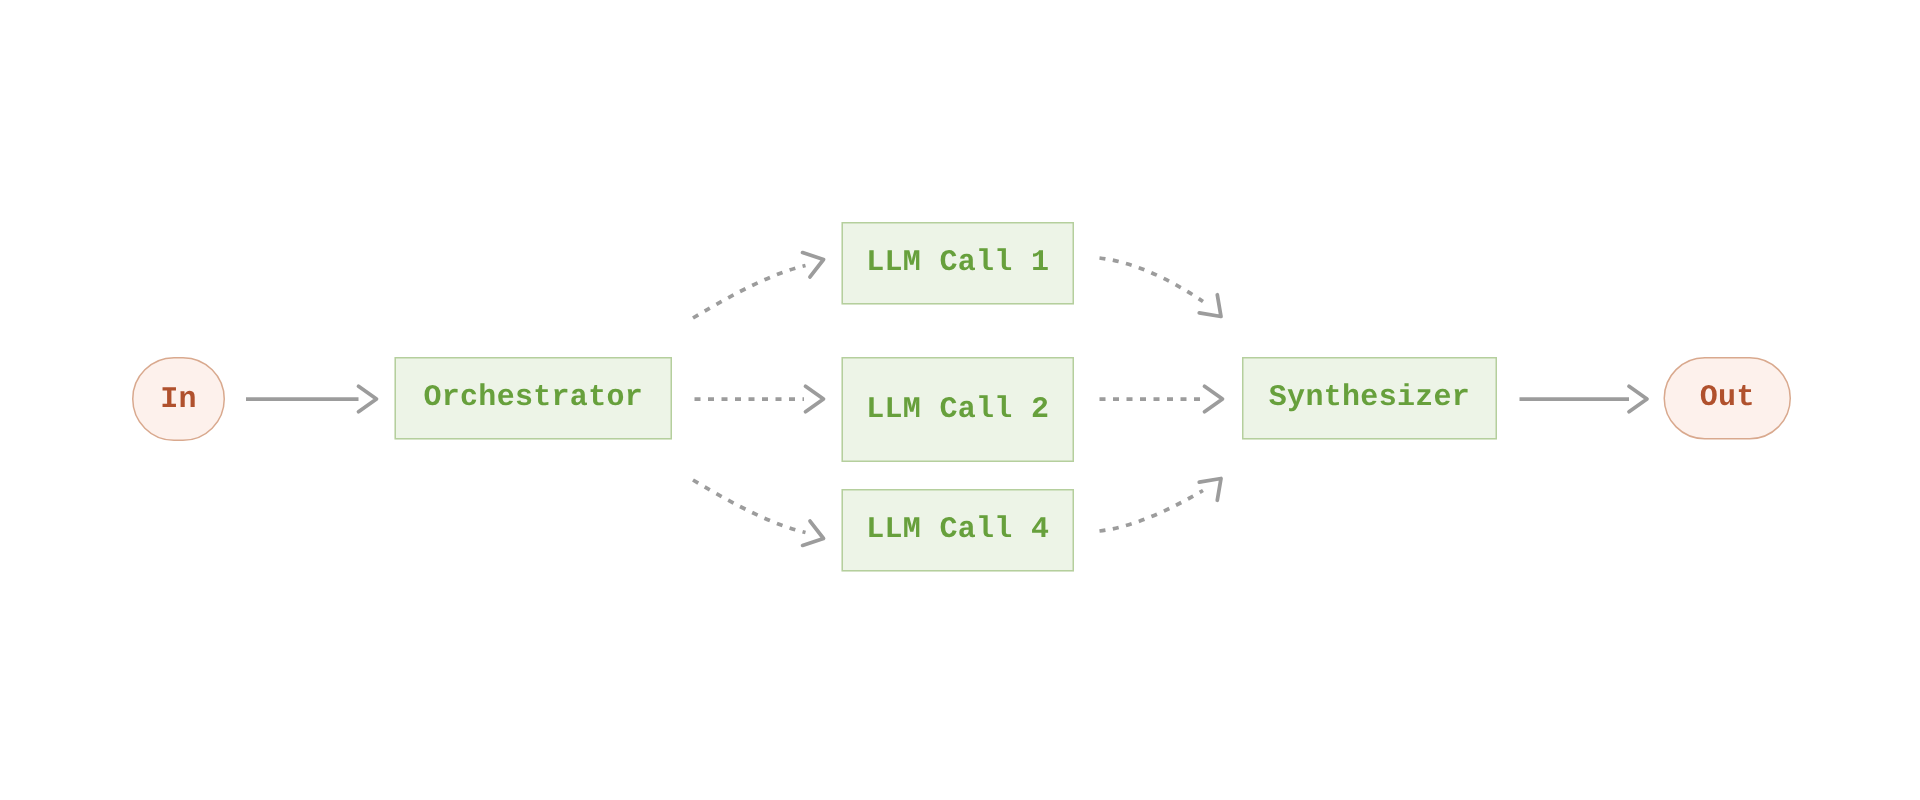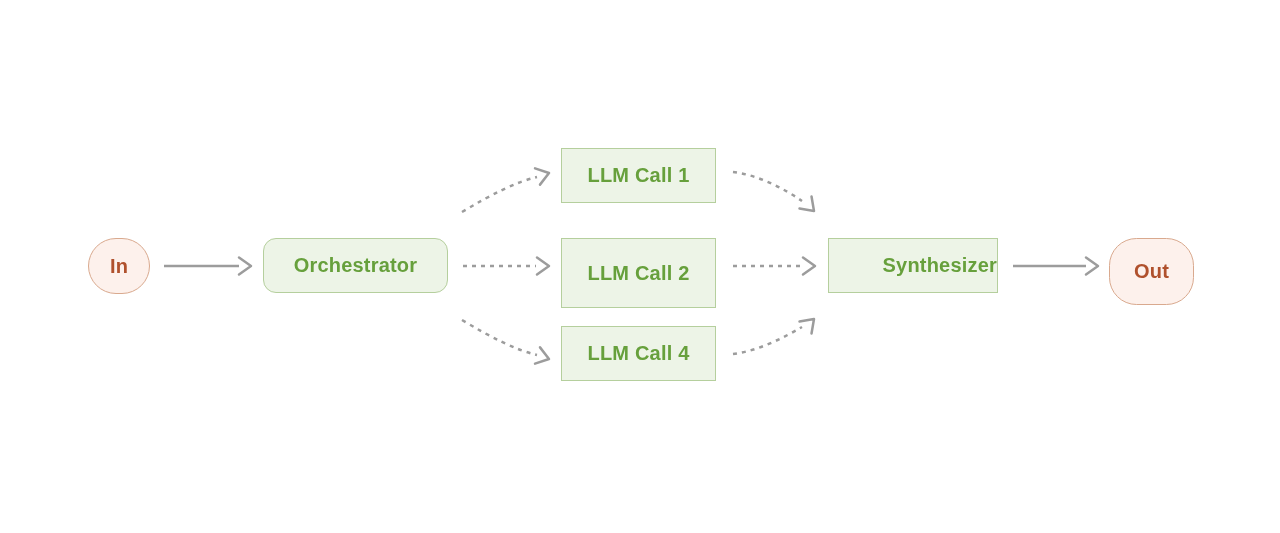--- a/index.html
+++ b/index.html
@@ -48,39 +48,40 @@
   }
   .node {
     position: absolute;
     display: flex;
     align-items: center;
     justify-content: center;
     box-sizing: border-box;
     font-weight: 700;
     font-size: 20px;
     letter-spacing: 0.2px;
+    font-family: Liberation Mono, monospace;
   }
   .node.process {
     background: var(--process-bg);
     border: 1.5px solid var(--process-border);
     color: var(--process-text);
   }
   .node.terminal {
     background: var(--terminal-bg);
     border: 1.5px solid var(--terminal-border);
     color: var(--terminal-text);
     text-align: right;
   }
   .node-in          { left: 88px;   top: 238px; width: 62px;  height: 56px; border-radius: 28px; }
-  .node-orch        { left: 263px;  top: 238px; width: 185px; height: 55px; border-radius: 13px; }
+  .node-orch        { left: 263px;  top: 238px; width: 185px; height: 55px; }
   .node-llm1        { left: 561px;  top: 148px; width: 155px; height: 55px; }
   .node-llm2        { left: 561px;  top: 238px; width: 155px; height: 70px; }
   .node-llm3        { left: 561px;  top: 326px; width: 155px; height: 55px; }
-  .node-synth       { left: 828px;  top: 238px; width: 170px; height: 55px; justify-content: flex-end; }
-  .node-out         { left: 1109px; top: 238px; width: 85px;  height: 67px; border-radius: 27.5px; }
+  .node-synth       { left: 828px;  top: 238px; width: 170px; height: 55px; }
+  .node-out         { left: 1109px; top: 238px; width: 85px;  height: 55px; border-radius: 27.5px; }
 </style>
 </head>
 <body>
 
 <div class="canvas">
 
   <svg class="edges-layer" viewBox="0 0 1280 533" xmlns="http://www.w3.org/2000/svg">
 
     <g>
       <line class="edge" x1="164" y1="266" x2="239" y2="266"></line>

